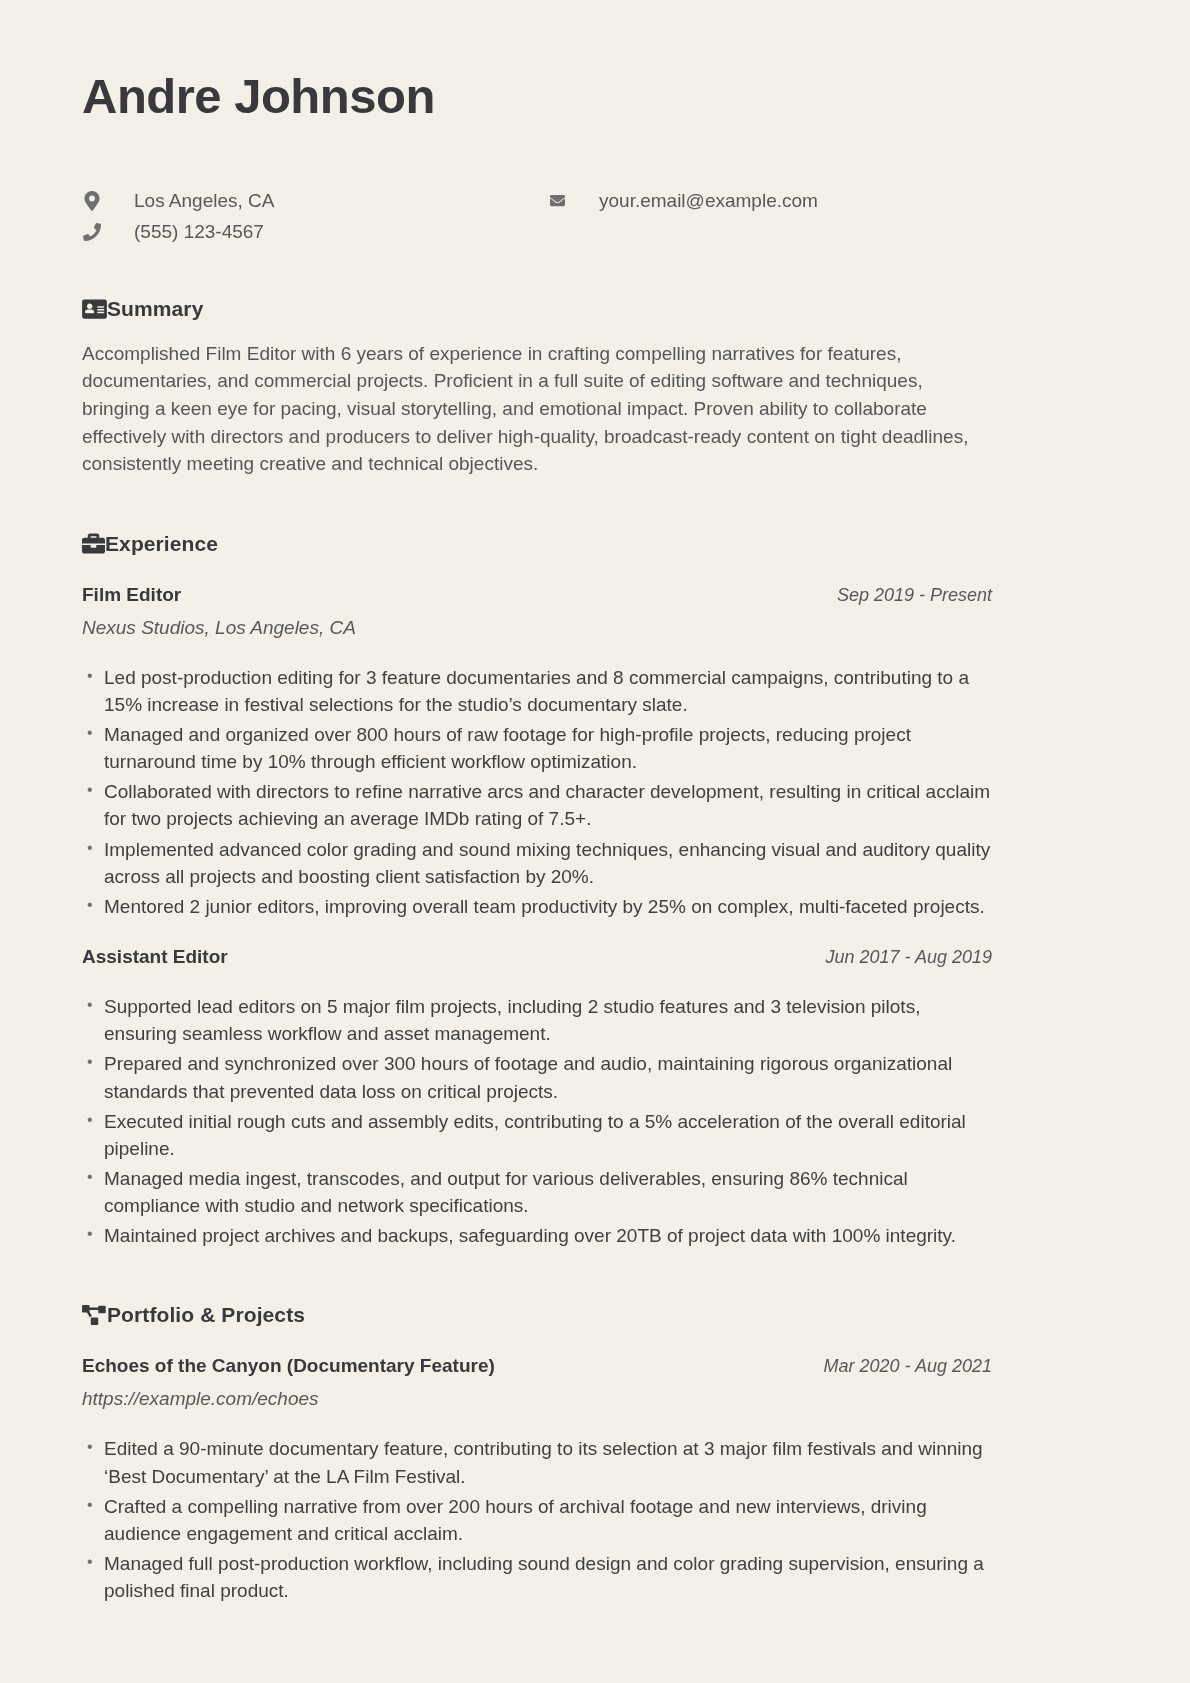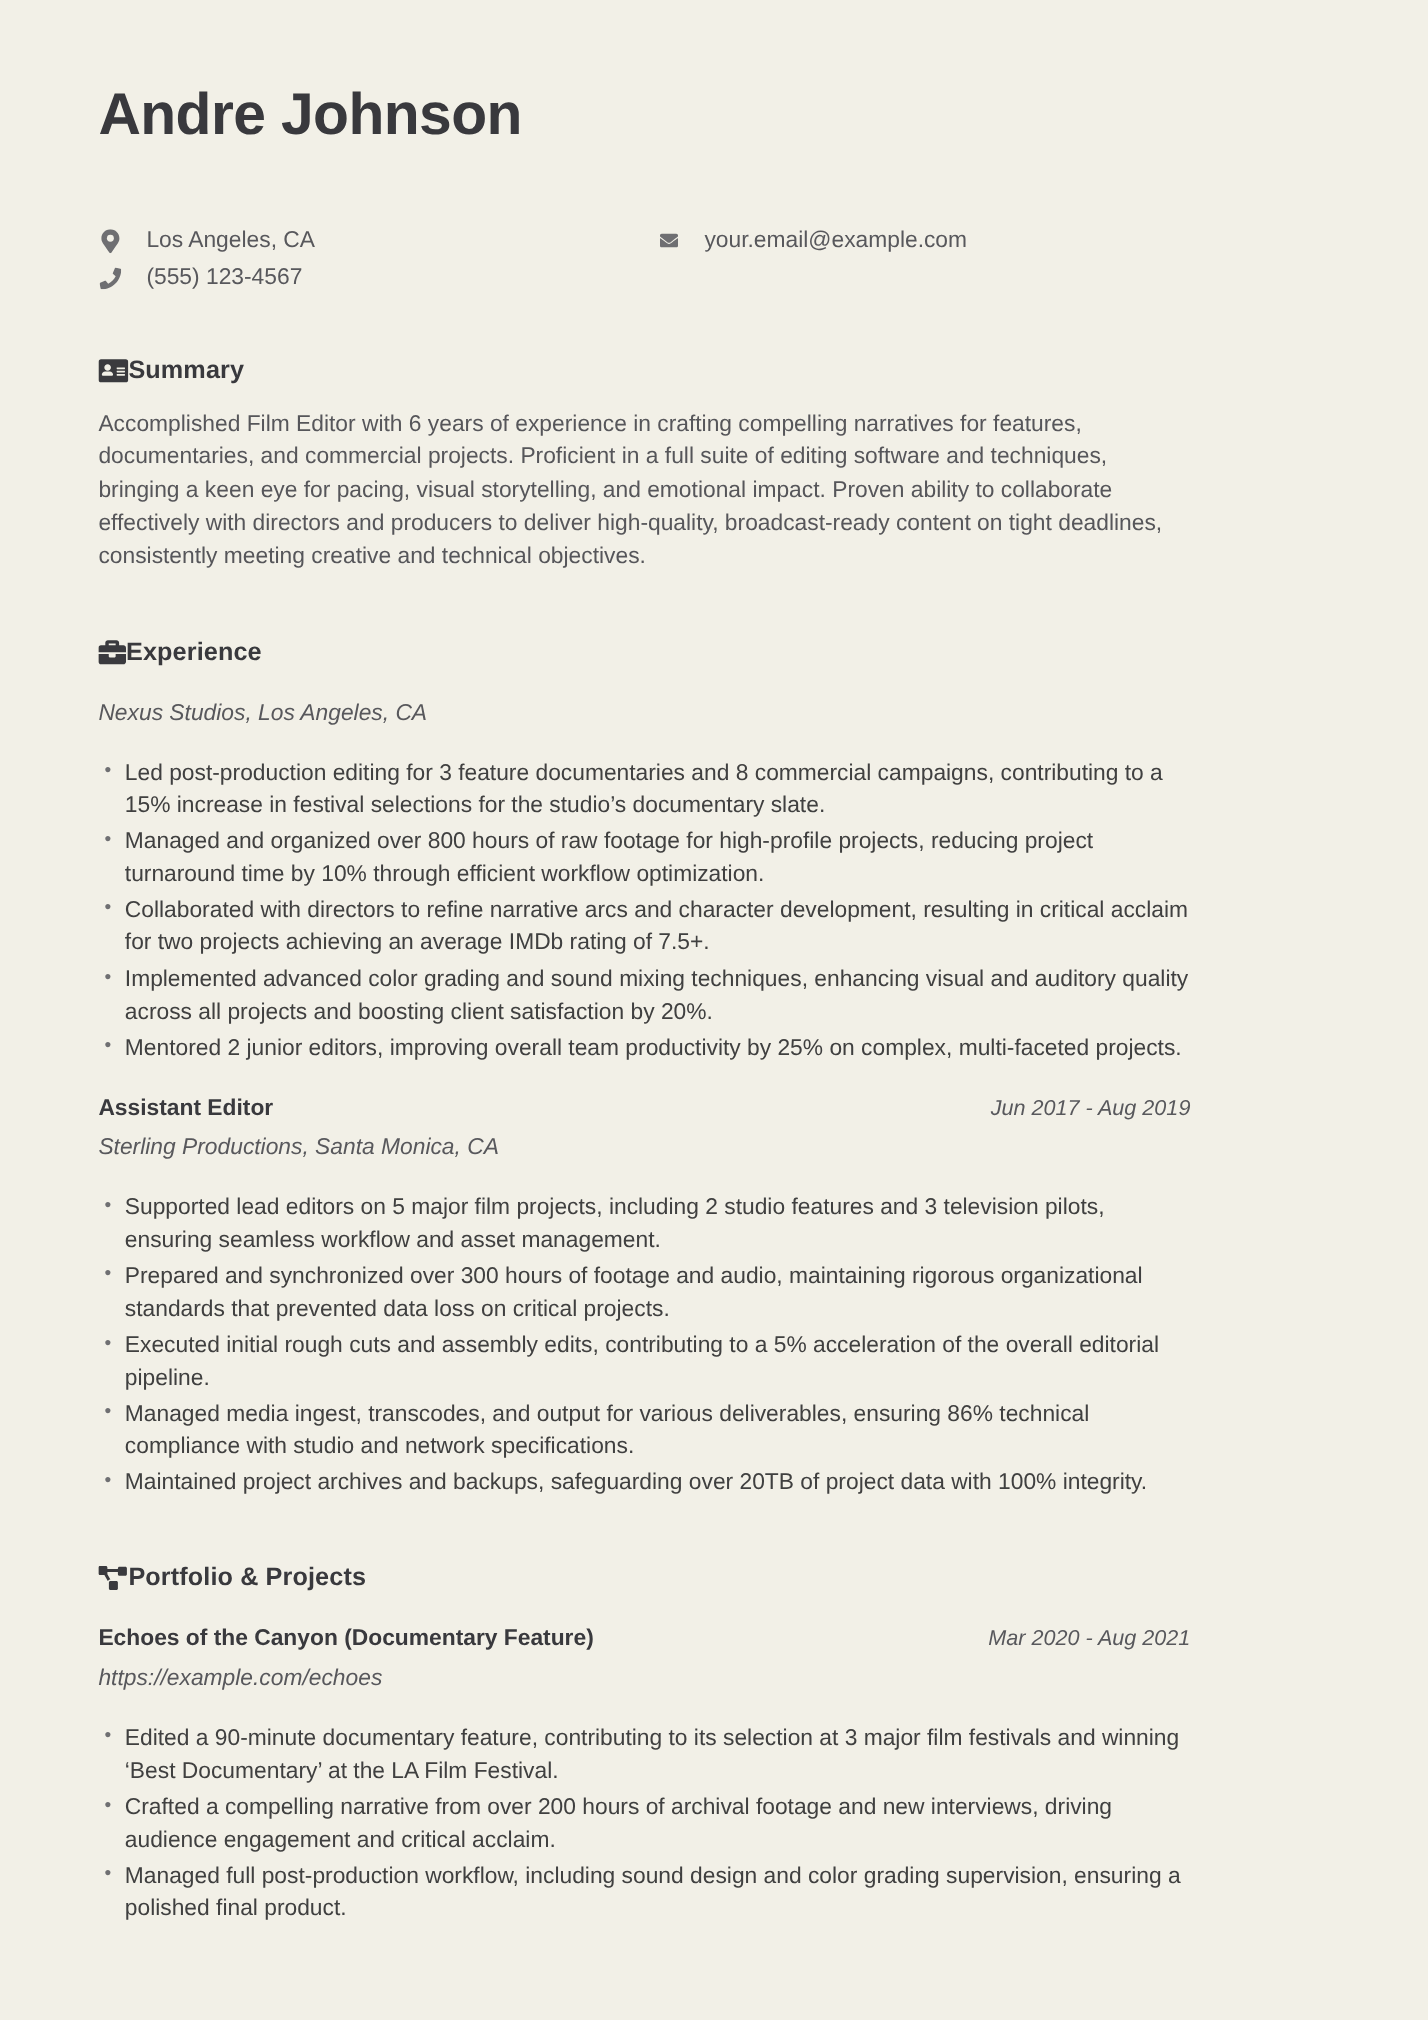--- a/index.html
+++ b/index.html
@@ -17,21 +17,21 @@
     font-size:49px; font-weight:700; color:#39393d;
     letter-spacing:-0.5px; line-height:1.1;
   }
   .contact {
     margin-top:66px;
     display:grid; grid-template-columns:1fr 1fr;
     column-gap:20px; row-gap:0;
     align-items:start;
   }
   .contact-col { display:flex; flex-direction:column; gap:9px; }
-  .contact-row { display:flex; align-items:center; gap:20px; font-size:19px; color:#58585c; }
+  .contact-row { display:flex; align-items:center; gap:32px; font-size:19px; color:#58585c; }
   .contact-row .cicon { width:20px; display:flex; justify-content:center; color:#6f6f72; flex:0 0 20px; }
   .contact-row svg { display:block; }
 
   
   .section { margin-top:54px; }
   .section-head { display:flex; align-items:center; }
   .section-head .sicon { color:#3a3a3e; display:flex; }
   .section-title { font-size:21px; font-weight:700; color:#39393d; letter-spacing:0.1px; }
 
   .summary-text {
@@ -113,36 +113,39 @@
     <div class="section-head">
       <span class="sicon">
         <svg width="23" height="23" viewBox="0 0 512 512" fill="currentColor" aria-hidden="true">
           <path d="M320 336c0 8.84-7.16 16-16 16h-96c-8.84 0-16-7.16-16-16v-48H0v144c0 25.6 22.4 48 48 48h416c25.6 0 48-22.4 48-48V288H320v48zm144-208h-80V80c0-25.6-22.4-48-48-48H176c-25.6 0-48 22.4-48 48v48H48c-25.6 0-48 22.4-48 48v80h512v-80c0-25.6-22.4-48-48-48zm-144 0H192V96h128v32z"></path>
         </svg>
       </span>
       <span class="section-title">Experience</span>
     </div>
 
     <div class="entry">
+      <div class="entry-head">
+        <span class="entry-title">Film Editor</span>
+        <span class="entry-date">Sep 2019 - Present</span>
+      </div>
       <div class="entry-sub">Nexus Studios, Los Angeles, CA</div>
       <ul class="bullets">
         <li>Led post-production editing for 3 feature documentaries and 8 commercial campaigns, contributing to a 15% increase in festival selections for the studio’s documentary slate.</li>
         <li>Managed and organized over 800 hours of raw footage for high-profile projects, reducing project turnaround time by 10% through efficient workflow optimization.</li>
         <li>Collaborated with directors to refine narrative arcs and character development, resulting in critical acclaim for two projects achieving an average IMDb rating of 7.5+.</li>
         <li>Implemented advanced color grading and sound mixing techniques, enhancing visual and auditory quality across all projects and boosting client satisfaction by 20%.</li>
         <li>Mentored 2 junior editors, improving overall team productivity by 25% on complex, multi-faceted projects.</li>
       </ul>
     </div>
 
     <div class="entry">
       <div class="entry-head">
         <span class="entry-title">Assistant Editor</span>
         <span class="entry-date">Jun 2017 - Aug 2019</span>
       </div>
-      <div class="entry-sub">Sterling Productions, Santa Monica, CA</div>
       <ul class="bullets">
         <li>Supported lead editors on 5 major film projects, including 2 studio features and 3 television pilots, ensuring seamless workflow and asset management.</li>
         <li>Prepared and synchronized over 300 hours of footage and audio, maintaining rigorous organizational standards that prevented data loss on critical projects.</li>
         <li>Executed initial rough cuts and assembly edits, contributing to a 5% acceleration of the overall editorial pipeline.</li>
         <li>Managed media ingest, transcodes, and output for various deliverables, ensuring 86% technical compliance with studio and network specifications.</li>
         <li>Maintained project archives and backups, safeguarding over 20TB of project data with 100% integrity.</li>
       </ul>
     </div>
   </div>
 

